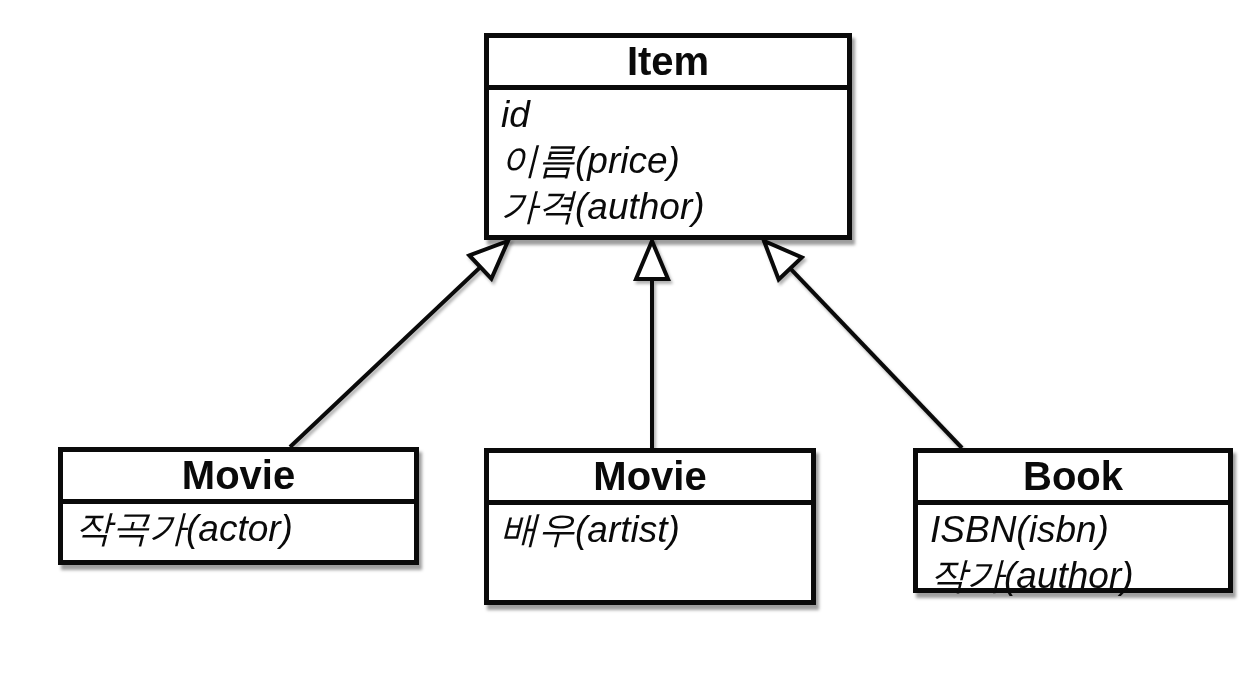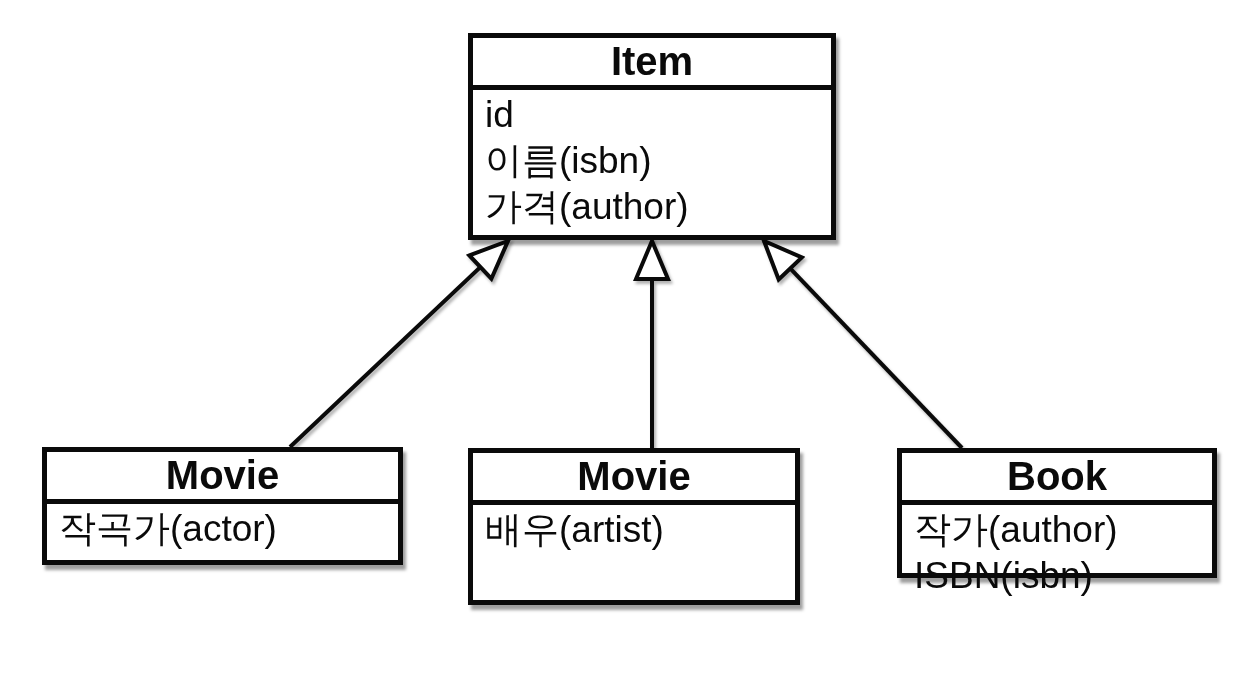--- a/index.html
+++ b/index.html
@@ -23,37 +23,39 @@
     width: 1248px;
     height: 694px;
     filter: drop-shadow(2px 3px 1.5px rgba(0,0,0,0.30));
   }
   .cls {
     position: absolute;
     box-sizing: border-box;
     background: #ffffff;
     border: 5px solid #0a0a0a;
     box-shadow: 3px 5px 3px rgba(0,0,0,0.38);
+    margin-left: 16px;
   }
   .cls-name {
     height: 47px;
     line-height: 47px;
     border-bottom: 5px solid #0a0a0a;
     text-align: center;
     font-size: 40px;
     font-weight: bold;
     white-space: nowrap;
     overflow: hidden;
   }
   .cls-attrs {
     padding: 2px 0 0 12px;
     font-size: 37px;
     line-height: 46px;
     white-space: nowrap;
     overflow: hidden;
+    font-style: italic;
   }
 </style>
 </head>
 <body>
 
 <div class="stage">
 
   <svg class="edges" viewBox="0 0 1248 694" xmlns="http://www.w3.org/2000/svg">
     <defs>
       <marker id="hollow-triangle" markerUnits="userSpaceOnUse" markerWidth="46" markerHeight="38" refX="41" refY="19" orient="auto">
@@ -62,40 +64,40 @@
     </defs>
     <line x1="290" y1="447" x2="508" y2="241" stroke="#0a0a0a" stroke-width="4" marker-end="url(#hollow-triangle)"></line>
     <line x1="652" y1="448" x2="652" y2="241" stroke="#0a0a0a" stroke-width="4" marker-end="url(#hollow-triangle)"></line>
     <line x1="962" y1="448" x2="764" y2="241" stroke="#0a0a0a" stroke-width="4" marker-end="url(#hollow-triangle)"></line>
   </svg>
 
   <div class="cls" style="left:468px; top:33px; width:368px; height:207px;">
     <div class="cls-name">Item</div>
     <div class="cls-attrs">
       <div>id</div>
-      <div>이름(isbn)</div>
+      <div>이름(price)</div>
       <div>가격(author)</div>
     </div>
   </div>
 
   <div class="cls" style="left:42px; top:447px; width:361px; height:118px;">
     <div class="cls-name">Movie</div>
     <div class="cls-attrs">
       <div>작곡가(actor)</div>
     </div>
   </div>
 
   <div class="cls" style="left:468px; top:448px; width:332px; height:157px;">
     <div class="cls-name">Movie</div>
     <div class="cls-attrs">
       <div>배우(artist)</div>
     </div>
   </div>
 
-  <div class="cls" style="left:897px; top:448px; width:320px; height:130px;">
+  <div class="cls" style="left:897px; top:448px; width:320px; height:145px;">
     <div class="cls-name">Book</div>
     <div class="cls-attrs">
+      <div>ISBN(isbn)</div>
       <div>작가(author)</div>
-      <div>ISBN(isbn)</div>
     </div>
   </div>
 
 </div>
 
 </body></html>

